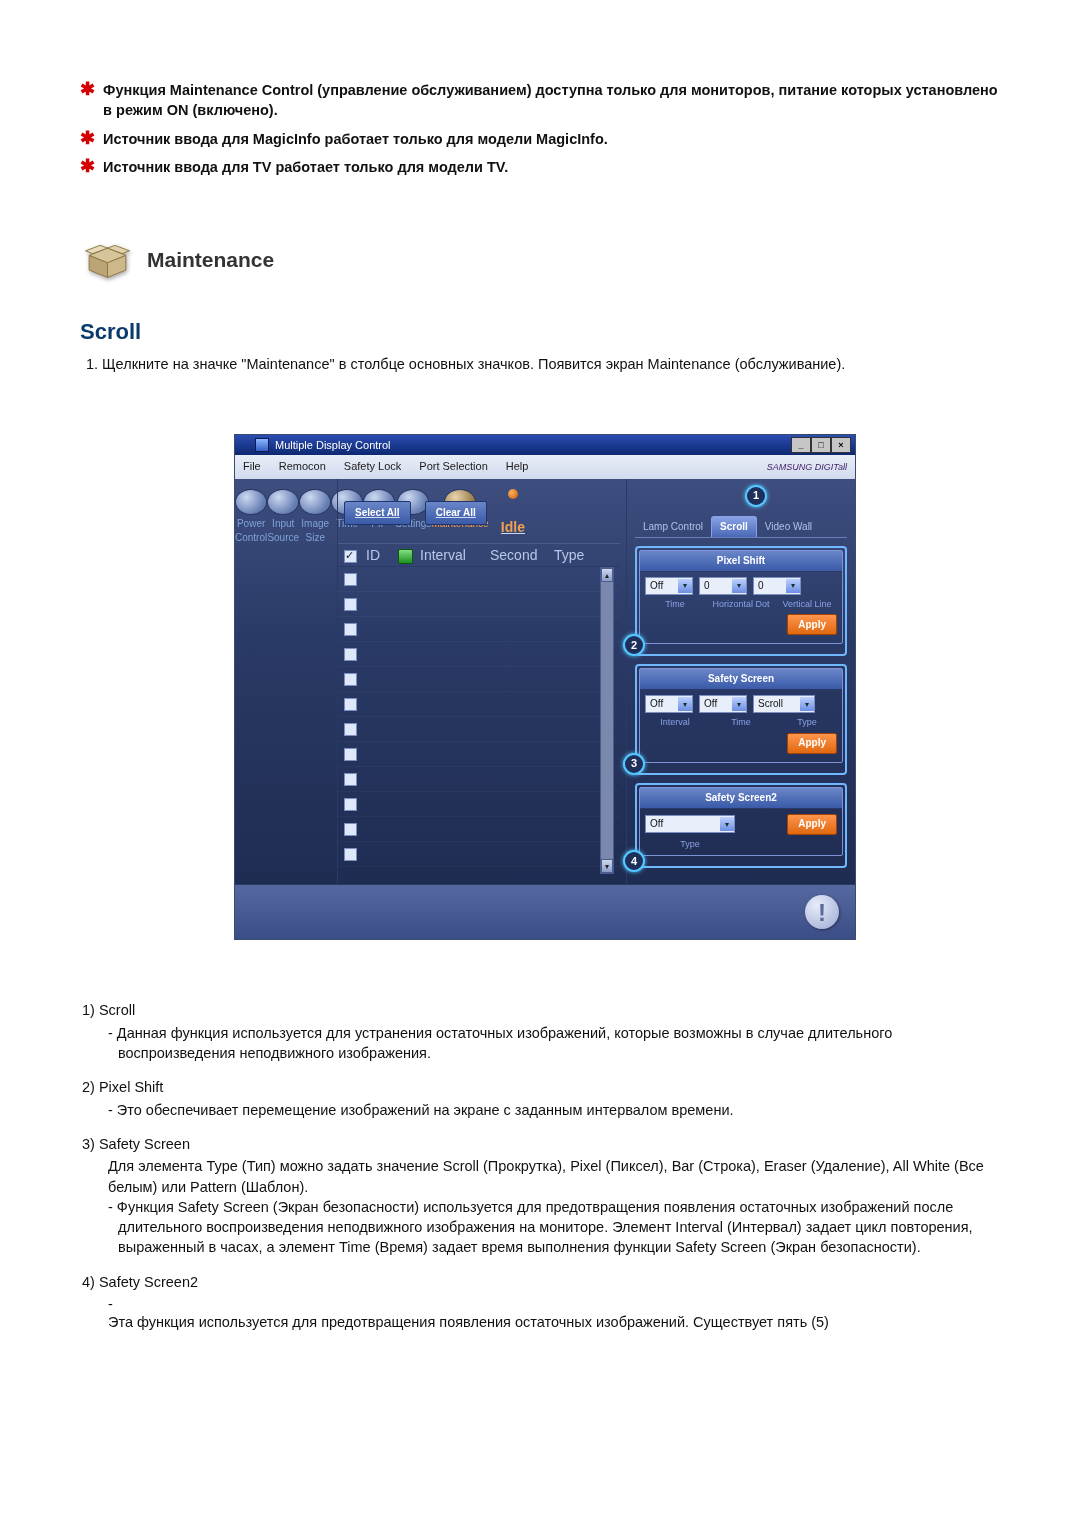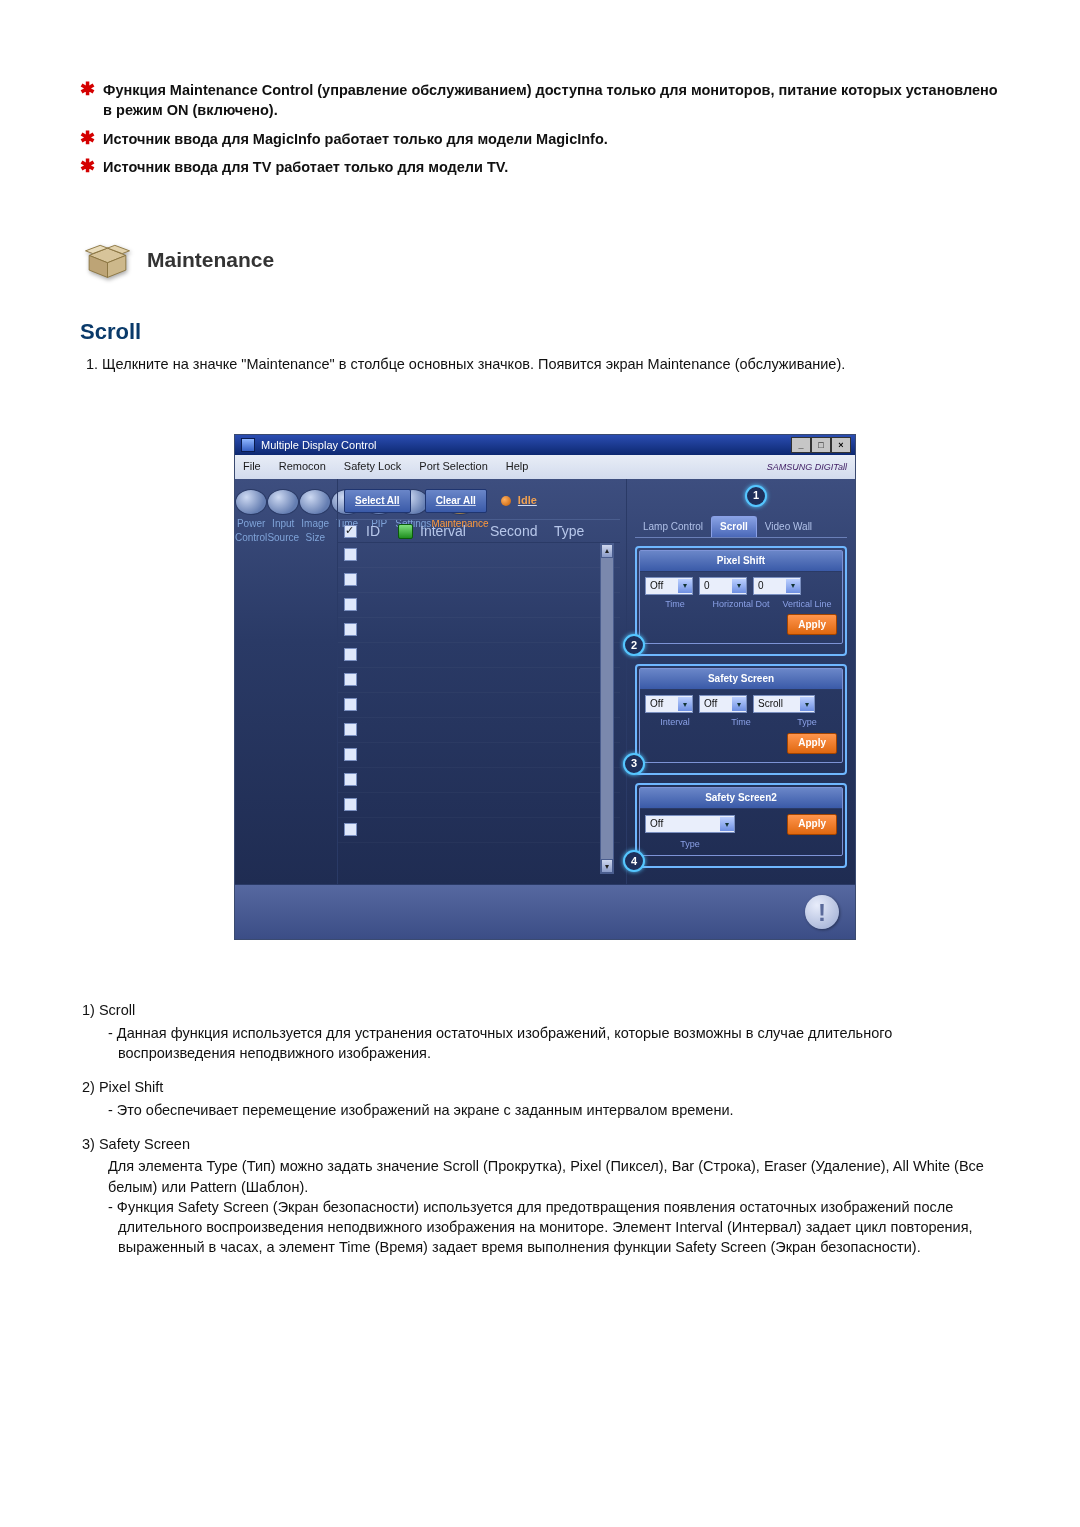--- a/index.html
+++ b/index.html
@@ -66,21 +66,21 @@
     background: #1b2a50;
     border: 1px solid #3a4a70;
     box-shadow: 0 0 0 1px #000 inset;
     font-family: Tahoma, Arial, sans-serif;
     font-size: 11px;
     color: #cfd8ef;
   }
   .titlebar {
     background: linear-gradient(#2b4db2, #0d2870);
     color: #fff;
-    padding: 2px 4px 2px 6px;
+    padding: 2px 4px 2px 20px;
     display: flex;
     align-items: center;
     gap: 6px;
   }
   .titlebar .t-icon { width: 12px; height: 12px; background: linear-gradient(#8fb6ff,#355fc4); border:1px solid #0a1c50; }
   .titlebar .t-title { flex: 1; font-size: 11px; }
   .win-btns { display: flex; gap: 0; }
   .win-btn { width: 18px; height: 14px; background: #c6c6c6; border: 1px solid #333; margin-left: 0; display:flex;align-items:center;justify-content:center;font-size:9px;color:#000;font-weight:bold; }
 
   .menubar {
@@ -141,21 +141,21 @@
     background: linear-gradient(#6a86c8, #3a5aa8);
     border: 1px solid #1f3570;
     color: #fff;
     font-size: 10px;
     padding: 2px 10px;
     border-radius: 2px;
     font-weight: bold;
     height: 18px;
     display:flex;align-items:center;
   }
-  .idle { display:flex;align-items:center;gap:7px;font-size:11px;color:#f0a050;font-weight:bold;}
+  .idle { display:flex;align-items:center;gap:19px;font-size:14px;color:#f0a050;font-weight:bold;flex-direction:column;}
   .idle .dot{width:10px;height:10px;border-radius:50%;background:radial-gradient(circle at 35% 35%,#ffb060,#c25a00);}
 
   .table-head, .table-row {
     display: grid;
     grid-template-columns: 22px 32px 22px 70px 64px 48px 12px;
     align-items: center;
     font-size: 14px;
     color: #b7c7ea;
     padding: 2px 6px;
   }
@@ -494,15 +494,20 @@
     </div>
     <div class="item">
       <div class="label">2)  Pixel Shift</div>
       <div class="body">- Это обеспечивает перемещение изображений на экране с заданным интервалом времени.</div>
     </div>
     <div class="item">
       <div class="label">3)  Safety Screen</div>
       <div class="body noindent">Для элемента Type (Тип) можно задать значение Scroll (Прокрутка), Pixel (Пиксел), Bar (Строка), Eraser (Удаление), All White (Все белым) или Pattern (Шаблон).</div>
       <div class="body">- Функция Safety Screen (Экран безопасности) используется для предотвращения появления остаточных изображений после длительного воспроизведения неподвижного изображения на мониторе. Элемент Interval (Интервал) задает цикл повторения, выраженный в часах, а элемент Time (Время) задает время выполнения функции Safety Screen (Экран безопасности).</div>
     </div>
+    <div class="item">
+      <div class="label">4)  Safety Screen2</div>
+      <div class="body" style="margin-bottom:-2px;">-</div>
+      <div class="body noindent">Эта функция используется для предотвращения появления остаточных изображений. Существует пять (5)</div>
+    </div>
   </div>
 
 </div>
 
 </body></html>

